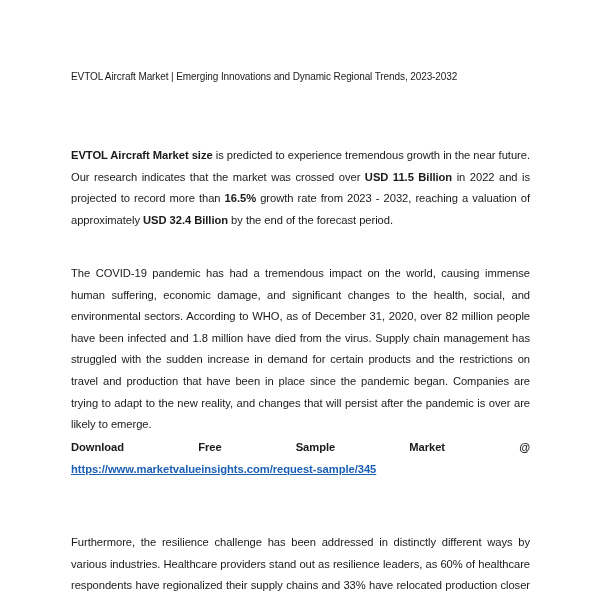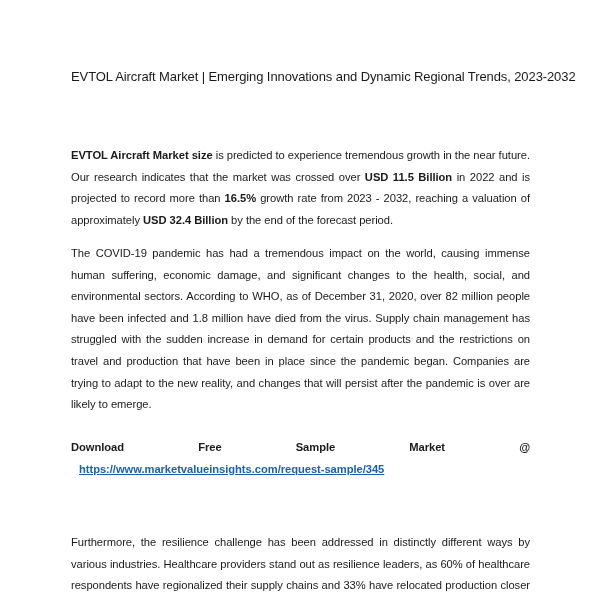--- a/index.html
+++ b/index.html
@@ -19,49 +19,48 @@
       position: absolute;
       left: 71px;
       top: 0;
       width: 459px;
     }
     .title {
       position: absolute;
       top: 69px;
       left: 0;
       width: 459px;
-      font-size: 13px;
+      font-size: 10px;
       line-height: 16px;
       white-space: nowrap;
       letter-spacing: -0.1px;
     }
     .para {
       position: absolute;
       left: 0;
       width: 459px;
       font-size: 11.2px;
       line-height: 21.6px;
       text-align: justify;
       letter-spacing: -0.05px;
       word-spacing: 0px;
     }
     .p1 { top: 125px; margin-top: 20px; }
-    .p2 { top: 243px; }
+    .p2 { top: 263px; }
     .p3 { top: 437px; }
     .p4 { top: 515px; margin-top: 17px; }
     .p3 .dl {
       font-weight: bold;
       word-spacing: 20px;
     }
     b { font-weight: bold; }
     a.link {
       color: #1a5fb4;
       font-weight: bold;
       text-decoration: underline;
-      margin-left: 8px;
     }
   </style>
 </head>
 <body>
 
 <div class="page">
   <div class="title">EVTOL Aircraft Market | Emerging Innovations and Dynamic Regional Trends, 2023-2032</div>
 
   <div class="para p1"><b>EVTOL Aircraft Market size</b><span> is predicted to experience tremendous growth in the near future. Our research indicates that the market was crossed over </span><b>USD 11.5 Billion</b><span> in 2022 and is projected to record more than </span><b>16.5%</b><span> growth rate from 2023 - 2032, reaching a valuation of approximately </span><b>USD 32.4 Billion</b><span> by the end of the forecast period.</span></div>
 

